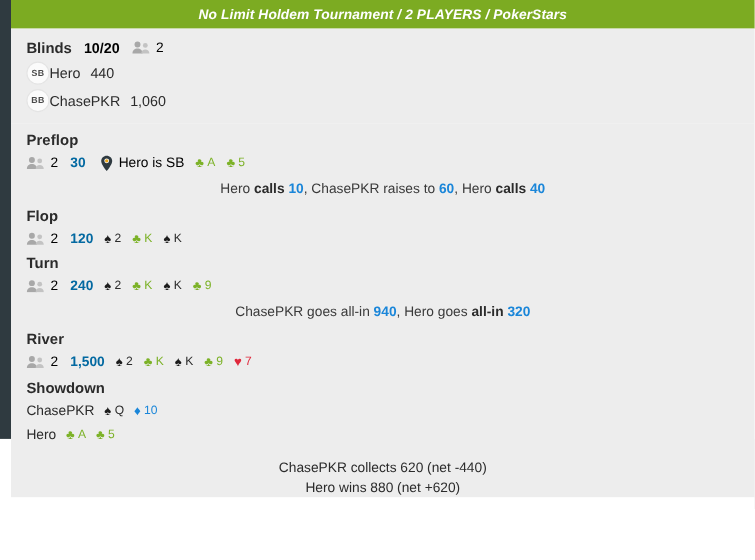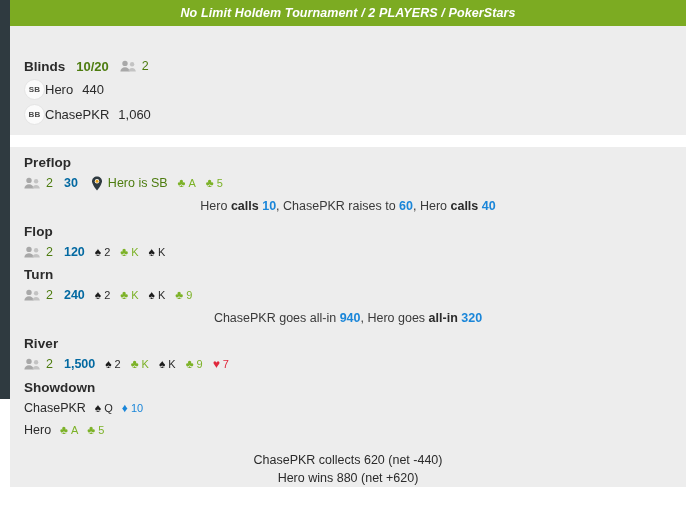--- a/index.html
+++ b/index.html
@@ -25,42 +25,42 @@
     color:#ffffff;font-style:italic;font-weight:bold;font-size:12.5px;
     letter-spacing:.1px;white-space:nowrap;
   }
 
   
   .panel{background:#ededed;}
   .blinds-block{padding:6px 0 8px 0;}
   .row{display:flex;align-items:center;}
   .px{padding-left:14px;}
 
-  .blinds-line{height:22px;margin-top:23px;}
+  .blinds-line{height:22px;}
   .lbl-bold{font-weight:bold;font-size:13.5px;color:#2b2b2b;}
-  .blue{color:#4d7c0f;}
+  .blue{color:#000000;}
   .green{color:#0369a1;}
   .b{font-weight:bold;}
   .sp10{width:11px;display:inline-block;}
 
   .stack-row{height:25px;}
   .badge{
     width:19px;height:19px;border-radius:50%;
     background:#fbfbfb;border:1px solid #e4e4e4;
     display:flex;align-items:center;justify-content:center;
     font-size:8px;font-weight:bold;color:#4a4a4a;letter-spacing:.2px;
     margin-right:0;flex:0 0 19px;
   }
   .pname{font-size:13px;color:#2b2b2b;margin-right:9px;}
   .pstack{font-size:13px;color:#2b2b2b;}
 
   .white-gap{height:16px;background:#ffffff;}
 
   
-  .streets{flex:1;background:#ededed;padding-top:5px;margin-top:12px;}
+  .streets{flex:1;background:#ededed;padding-top:5px;}
   .street{padding-bottom:2px;}
   .street-title{
     font-weight:bold;font-size:13.5px;color:#2b2b2b;
     padding:3px 0 2px 14px;letter-spacing:.1px;
   }
   .street-info{height:21px;padding-left:14px;display:flex;align-items:center;font-size:12.5px;}
   .cnt{font-size:12.5px;}
   .pot{font-weight:bold;font-size:12.5px;}
   .action{
     text-align:center;font-size:12.5px;color:#3a3a3a;

